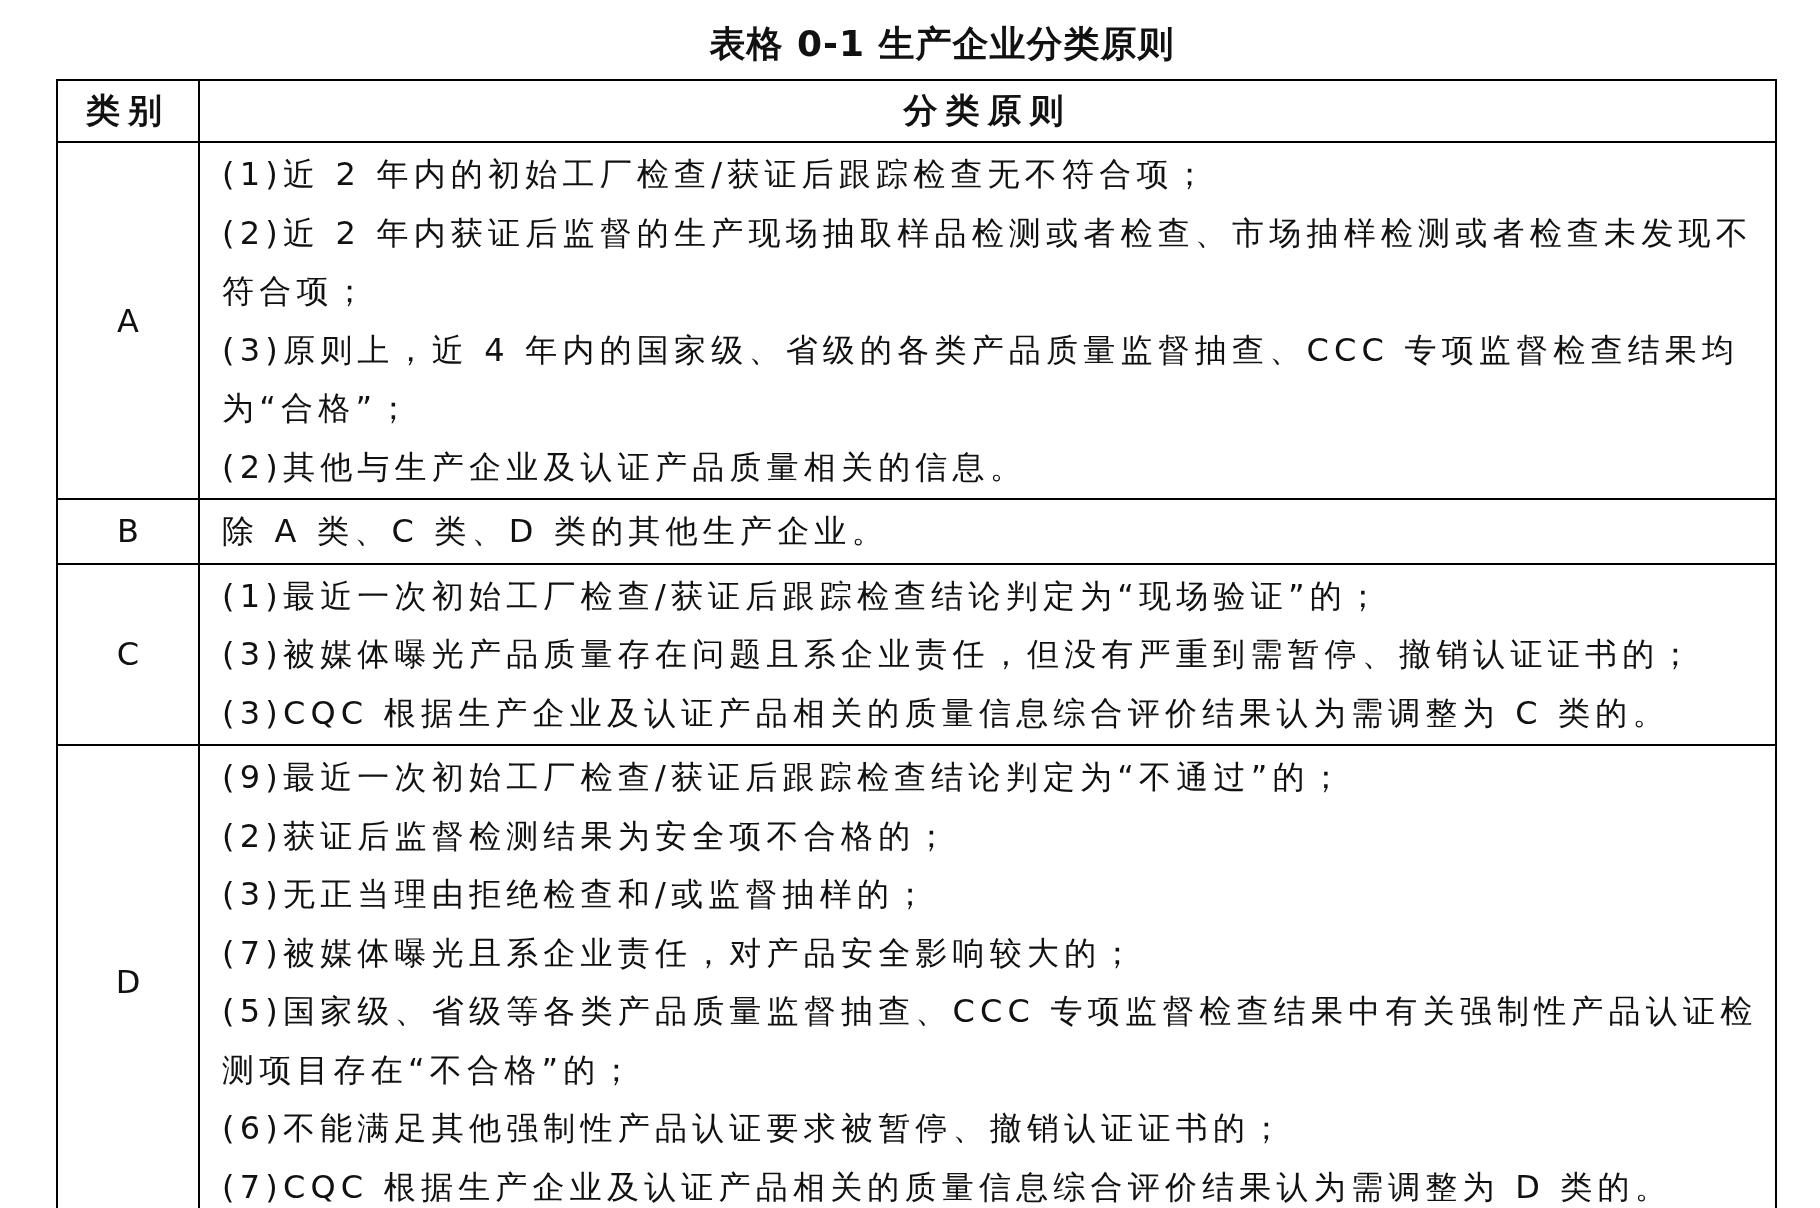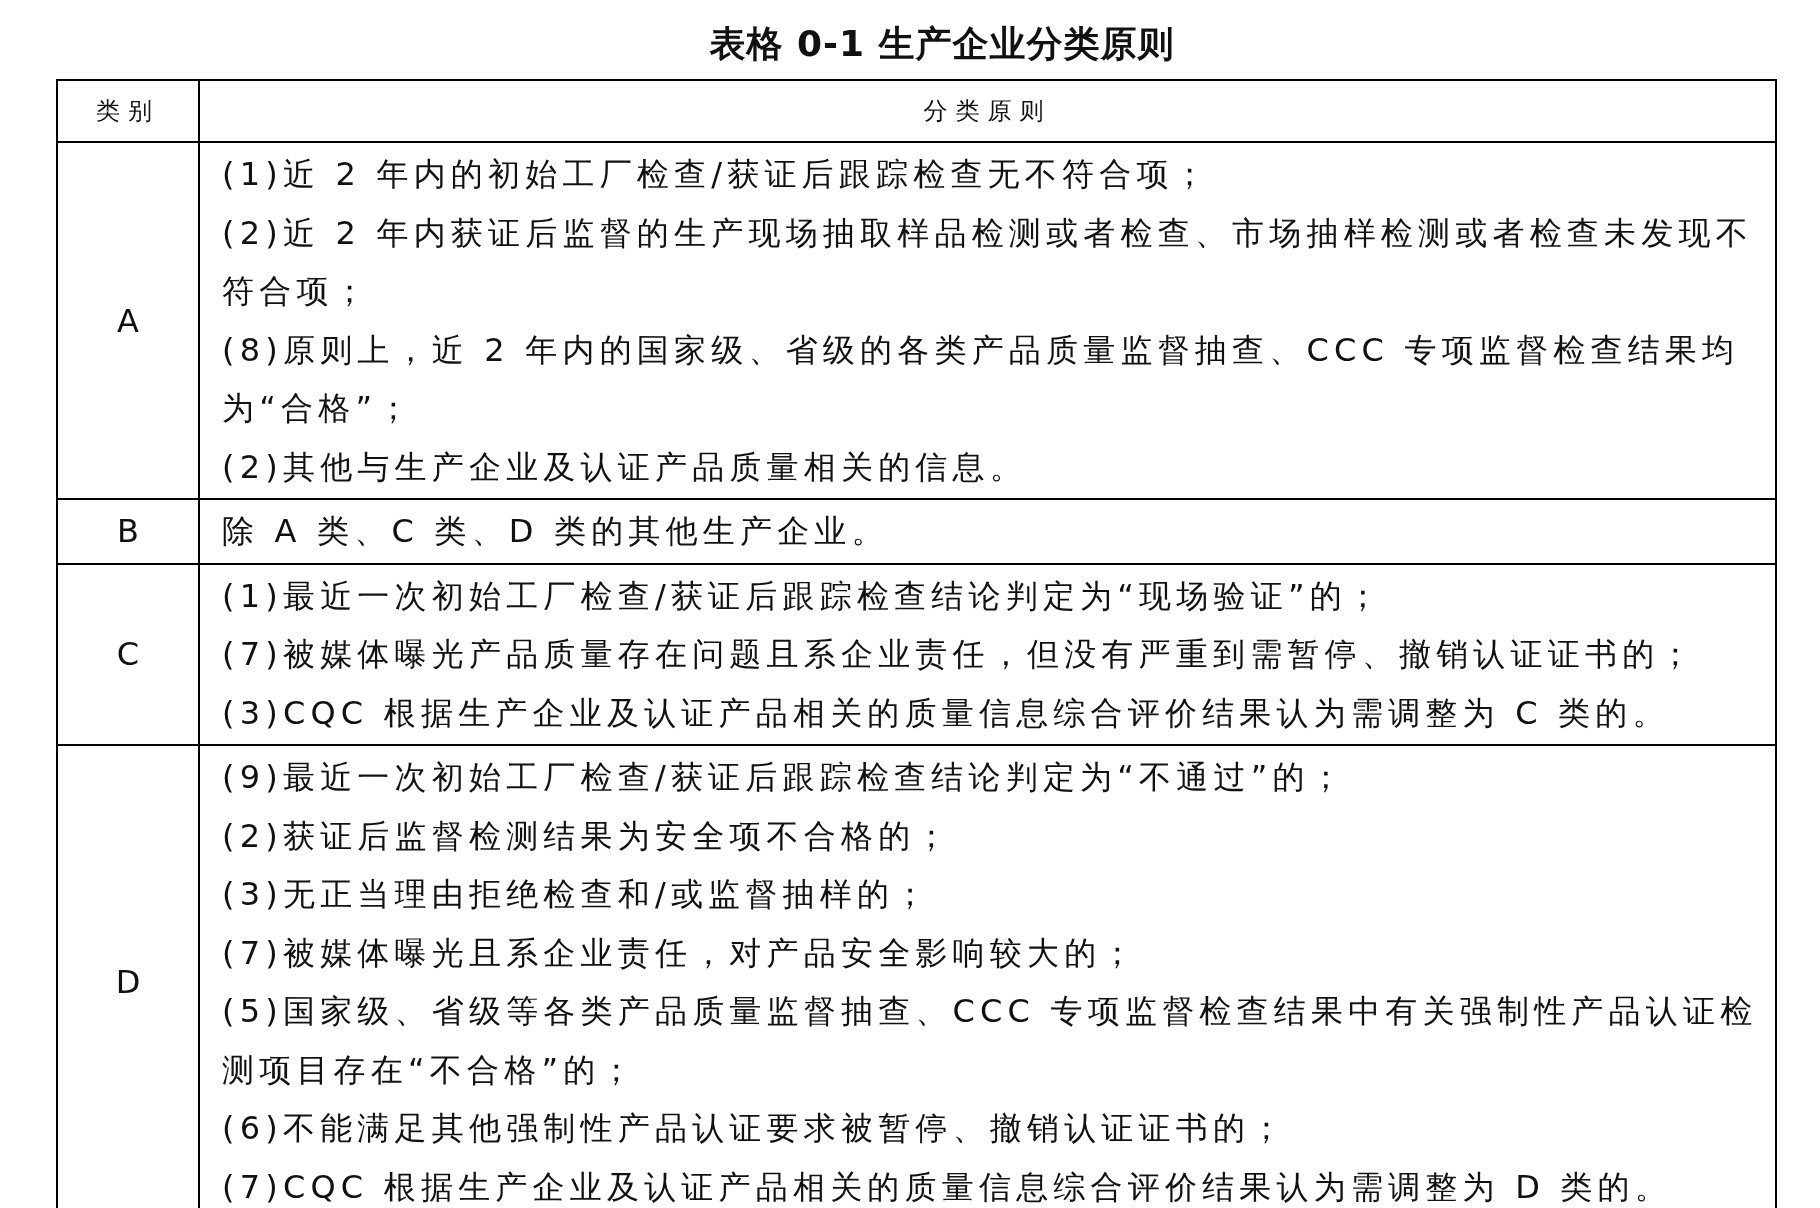--- a/index.html
+++ b/index.html
@@ -3,21 +3,21 @@
 <meta charset="utf-8">
 <style>
   html, body { margin: 0; padding: 0; background: #ffffff; }
   body { width: 1820px; height: 1208px; position: relative; overflow: hidden;
          font-family: "DejaVu Sans", "Liberation Sans", sans-serif; color: #111; }
   .title { position: absolute; top: 20px; left: 0; width: 1820px; text-align: center;
            font-size: 36px; font-weight: bold; line-height: 48px; letter-spacing: 1px; margin-left: 32px; }
   table { position: absolute; left: 56px; top: 79px; width: 1721px;
           border-collapse: collapse; table-layout: fixed; }
   td, th { border: 2.5px solid #000; padding: 0; vertical-align: middle; }
-  th { font-weight: normal; font-size: 24px; height: 60px; letter-spacing: 8px; }
+  th { font-weight: bold; font-size: 34px; height: 60px; letter-spacing: 8px; }
   col.c1 { width: 142px; }
   .cat { text-align: center; font-size: 32px; letter-spacing: 0; }
   .items { padding: 2px 14px 2px 22px; font-size: 32px; line-height: 58.5px;
            letter-spacing: 5.2px; border-radius: 14px; }
   .item { display: block; }
 </style>
 </head>
 <body>
 
 <div class="title">表格 0-1 生产企业分类原则</div>
@@ -32,35 +32,35 @@
       <th>类别</th>
       <th>分类原则</th>
     </tr>
   </thead>
   <tbody>
     <tr>
       <td class="cat">A</td>
       <td class="items">
         <span class="item">(1)近 2 年内的初始工厂检查/获证后跟踪检查无不符合项；</span>
         <span class="item">(2)近 2 年内获证后监督的生产现场抽取样品检测或者检查、市场抽样检测或者检查未发现不符合项；</span>
-        <span class="item">(8)原则上，近 2 年内的国家级、省级的各类产品质量监督抽查、CCC 专项监督检查结果均为“合格”；</span>
+        <span class="item">(3)原则上，近 4 年内的国家级、省级的各类产品质量监督抽查、CCC 专项监督检查结果均为“合格”；</span>
         <span class="item">(2)其他与生产企业及认证产品质量相关的信息。</span>
       </td>
     </tr>
     <tr>
       <td class="cat">B</td>
       <td class="items">
         <span class="item">除 A 类、C 类、D 类的其他生产企业。</span>
       </td>
     </tr>
     <tr>
       <td class="cat">C</td>
       <td class="items">
         <span class="item">(1)最近一次初始工厂检查/获证后跟踪检查结论判定为“现场验证”的；</span>
-        <span class="item">(7)被媒体曝光产品质量存在问题且系企业责任，但没有严重到需暂停、撤销认证证书的；</span>
+        <span class="item">(3)被媒体曝光产品质量存在问题且系企业责任，但没有严重到需暂停、撤销认证证书的；</span>
         <span class="item">(3)CQC 根据生产企业及认证产品相关的质量信息综合评价结果认为需调整为 C 类的。</span>
       </td>
     </tr>
     <tr>
       <td class="cat">D</td>
       <td class="items">
         <span class="item">(9)最近一次初始工厂检查/获证后跟踪检查结论判定为“不通过”的；</span>
         <span class="item">(2)获证后监督检测结果为安全项不合格的；</span>
         <span class="item">(3)无正当理由拒绝检查和/或监督抽样的；</span>
         <span class="item">(7)被媒体曝光且系企业责任，对产品安全影响较大的；</span>

